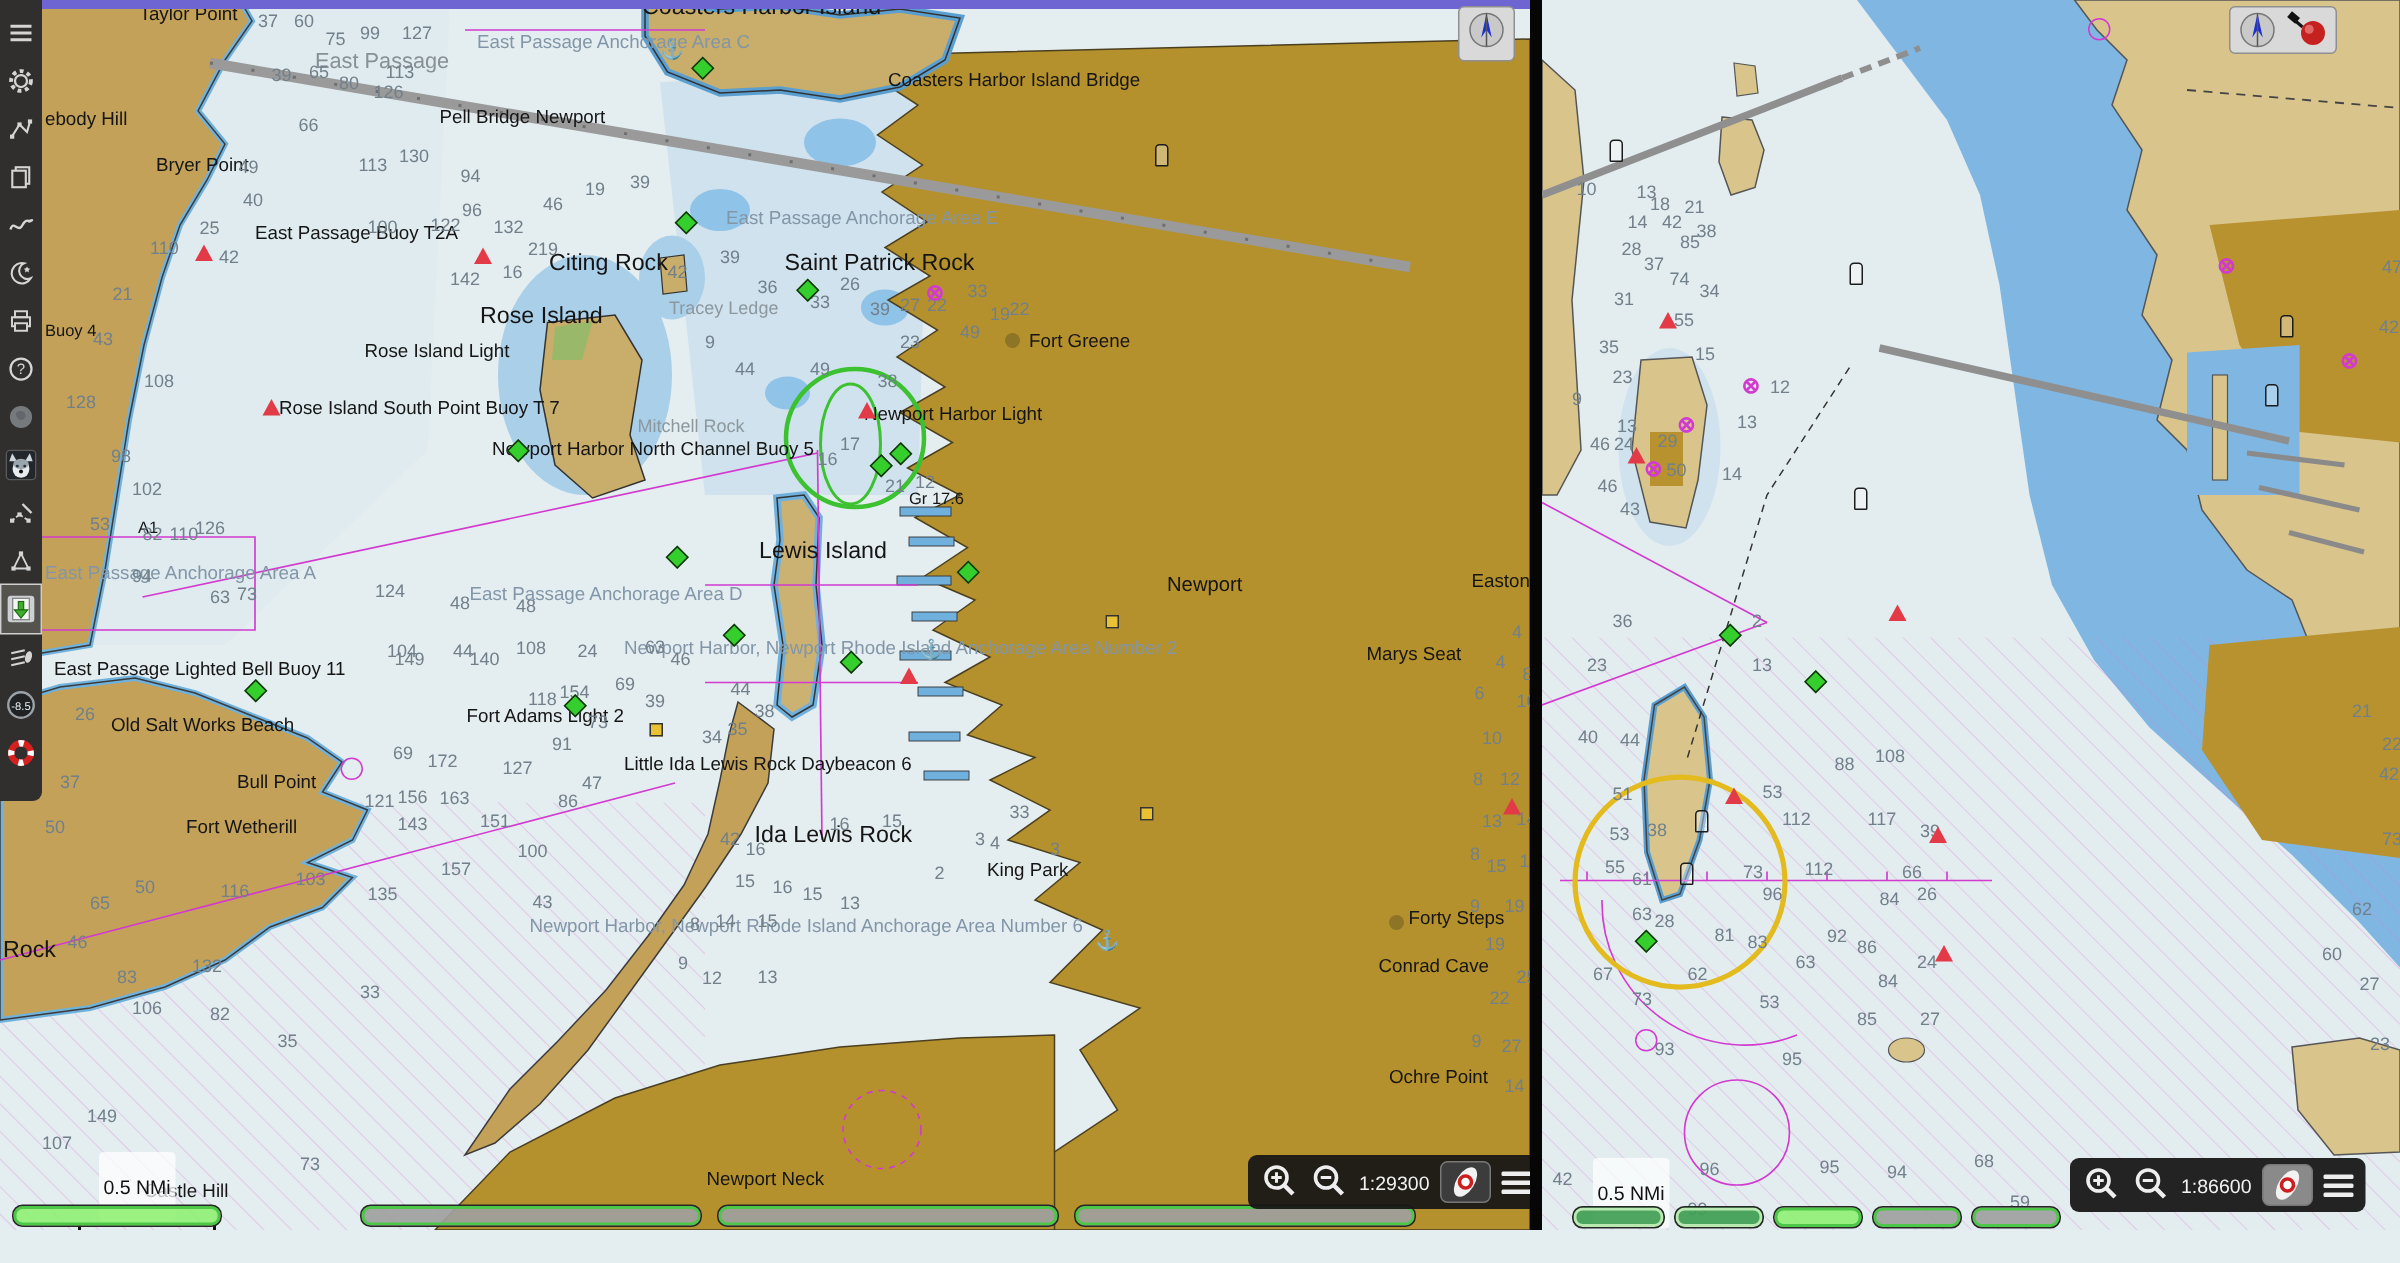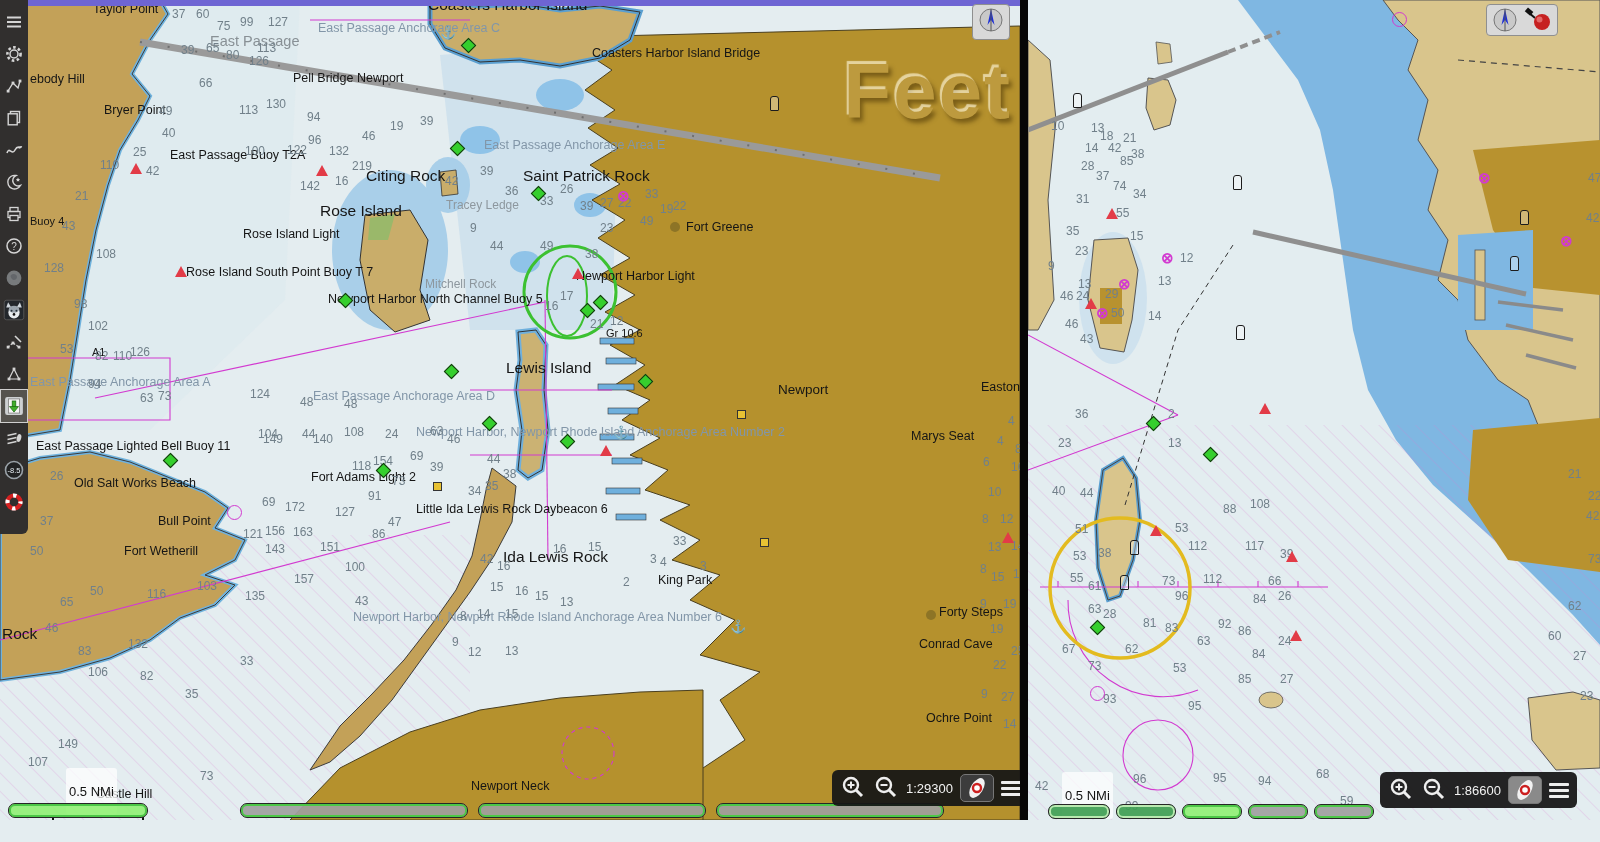--- a/index.html
+++ b/index.html
@@ -159,21 +159,21 @@
         <span class="lbl s-place" style="left: 170px; top: 149px;">East Passage Buoy T2A</span>
         <span class="lbl s-place-lg" style="left: 366px; top: 168px;">Citing Rock</span>
         <span class="lbl s-place-lg" style="left: 523px; top: 168px;">Saint Patrick Rock</span>
         <span class="lbl s-place-lg" style="left: 320px; top: 203px;">Rose Island</span>
         <span class="lbl s-gray-sm" style="left: 446px; top: 199px;">Tracey Ledge</span>
         <span class="lbl s-place" style="left: 243px; top: 228px;">Rose Island Light</span>
         <span class="lbl s-place" style="left: 186px; top: 266px;">Rose Island South Point Buoy T 7</span>
         <span class="lbl s-gray-sm" style="left: 425px; top: 278px;">Mitchell Rock</span>
         <span class="lbl s-place" style="left: 576px; top: 270px;">Newport Harbor Light</span>
         <span class="lbl s-place" style="left: 328px; top: 293px;">Newport Harbor North Channel Buoy 5</span>
-        <span class="lbl s-place-sm" style="left: 606px; top: 328px;">Gr 10.6</span>
+        <span class="lbl s-place-sm" style="left: 606px; top: 328px;">Gr 17.6</span>
         <span class="lbl s-gray" style="left: 484px; top: 139px;">East Passage Anchorage Area E</span>
         <span class="lbl s-place" style="left: 686px; top: 221px;">Fort Greene</span>
         <span class="lbl s-place-lg" style="left: 506px; top: 360px;">Lewis Island</span>
         <span class="lbl s-city" style="left: 778px; top: 383px;">Newport</span>
         <span class="lbl s-gray" style="left: 313px; top: 390px;">East Passage Anchorage Area D</span>
         <span class="lbl s-gray" style="left: 416px; top: 426px;">Newport Harbor, Newport Rhode Island Anchorage Area Number 2</span>
         <span class="lbl s-place" style="left: 911px; top: 430px;">Marys Seat</span>
         <span class="lbl s-place" style="left: 981px; top: 381px;">Easton B</span>
         <span class="lbl s-gray" style="left: 30px; top: 376px;">East Passage Anchorage Area A</span>
         <span class="lbl s-place-sm" style="left: 92px; top: 347px;">A1</span>
@@ -371,21 +371,20 @@
         <span class="sym sym-anchor" style="left: 440px; top: 26px;">⚓</span>
         <span class="sym sym-anchor" style="left: 613px; top: 426px;">⚓</span>
         <span class="sym sym-anchor" style="left: 730px; top: 620px;">⚓</span>
         <span class="sym sym-ysq" style="left: 433px; top: 482px;"></span>
         <span class="sym sym-ysq" style="left: 737px; top: 410px;"></span>
         <span class="sym sym-ysq" style="left: 760px; top: 538px;"></span>
         <span class="sym sym-tower" style="left: 770px; top: 96px;"></span>
         <span class="sym sym-dot" style="left: 670px; top: 222px;"></span>
         <span class="sym sym-dot" style="left: 926px; top: 610px;"></span>
       </div>
-    <div class="watermark">Feet</div>
     <div class="compass-group" style="left:972px;">
       <span>
         <svg width="28" height="26" viewBox="0 0 28 26">
           <circle cx="14" cy="13" r="11" fill="#c9c9c9" stroke="#777"></circle>
           <polygon points="14,2 17.5,18 14,13 10.5,18" fill="#1d2fd6"></polygon>
           <line x1="14" y1="2" x2="14" y2="24" stroke="#555" stroke-width="1"></line>
         </svg>
       </span>
     </div>
     <div class="scalebar" style="left:52px;top:768px;">

